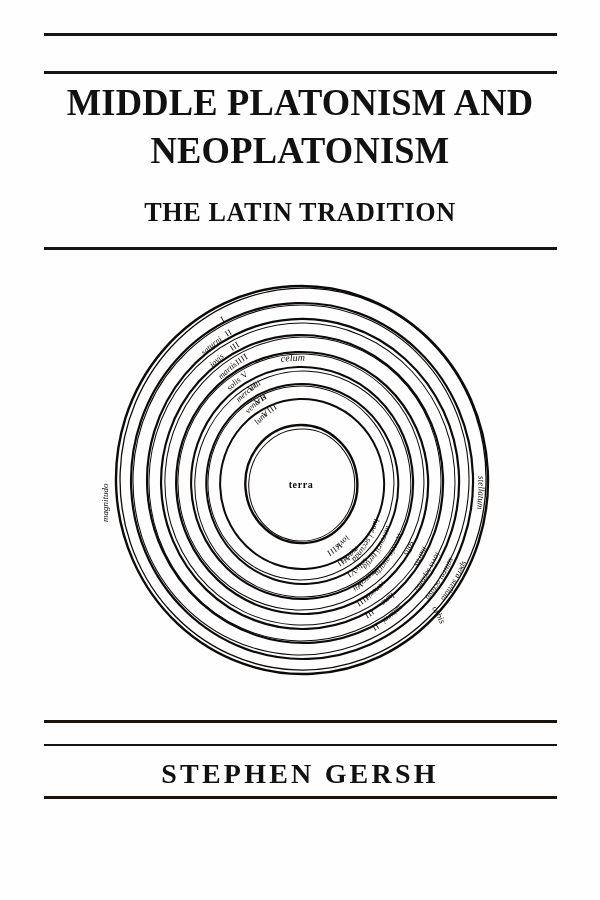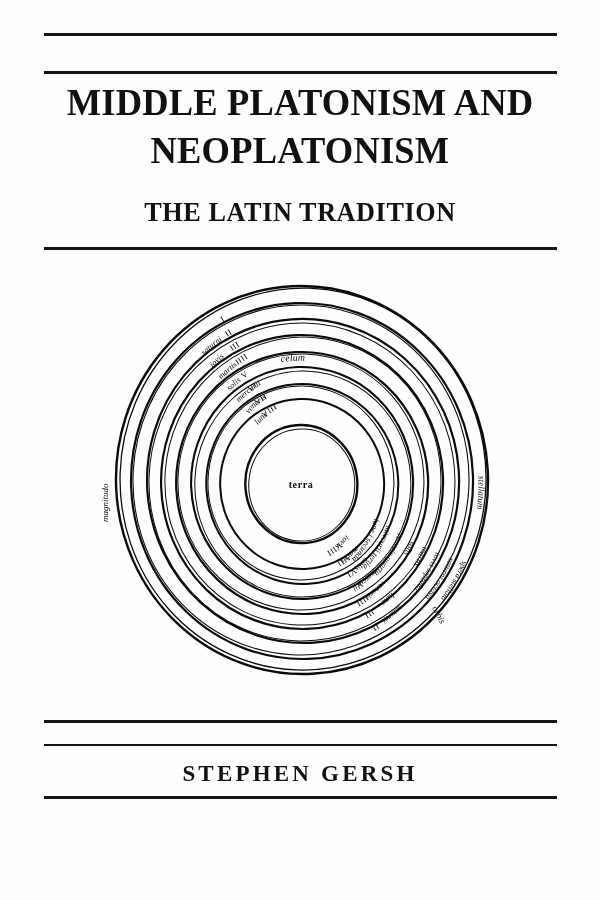--- a/index.html
+++ b/index.html
@@ -75,21 +75,21 @@
     letter-spacing: 0.6px;
     transform: scaleX(0.97);
     font-family: "Liberation Serif", "DejaVu Serif", serif;
   }
   .author {
     position: absolute;
     top: 758px;
     left: 0; right: 0;
     text-align: center;
     font-weight: bold;
-    font-size: 23px;
+    font-size: 28px;
     letter-spacing: 3.2px;
     line-height: 32px;
     font-family: "Liberation Serif", "DejaVu Serif", serif;
   }
 
   
   .diagram-wrap {
     position: absolute;
     left: 92px;
     top: 272px;

